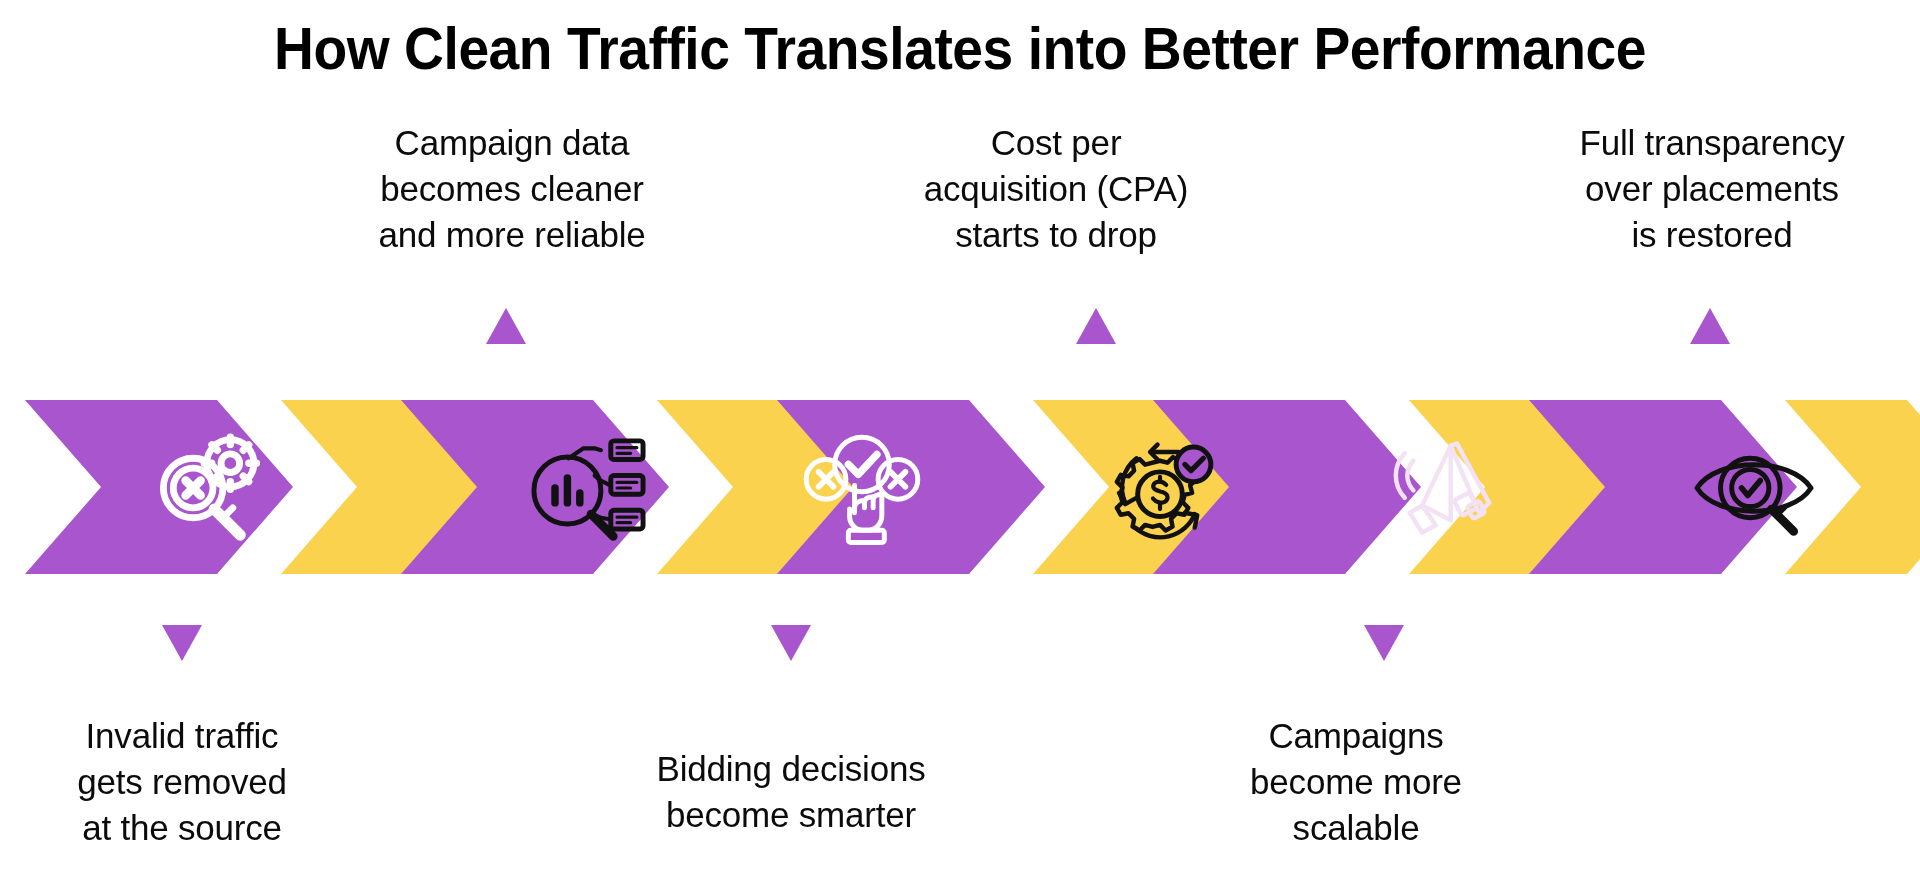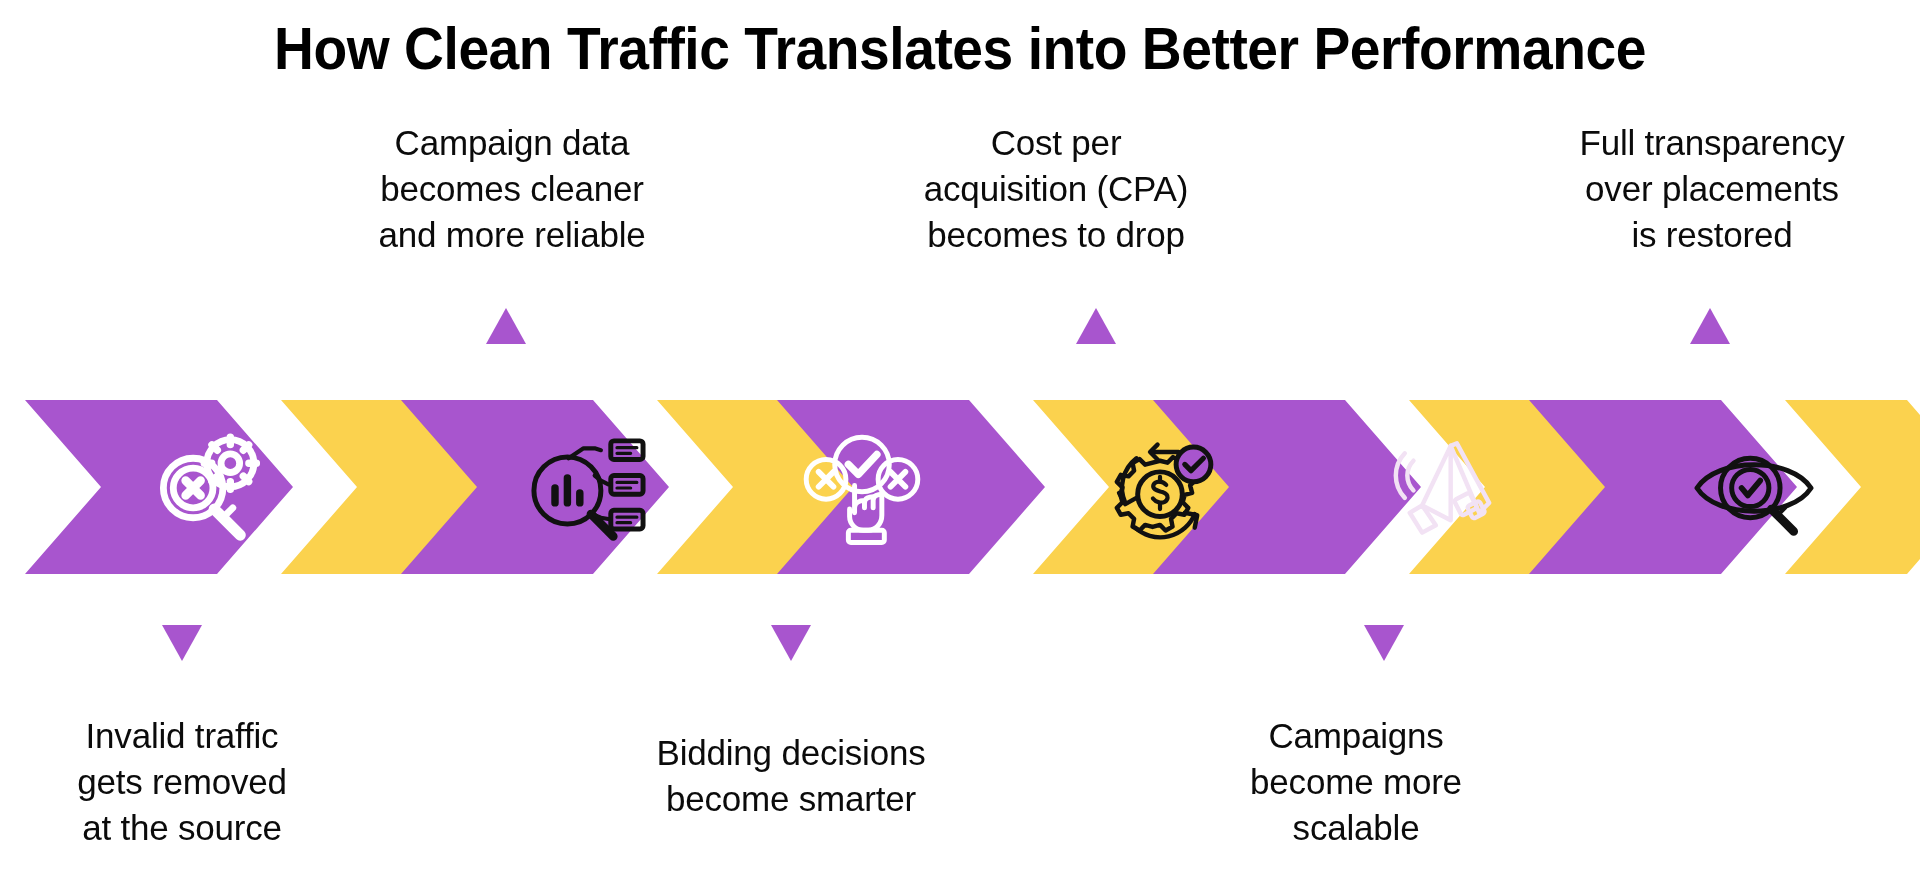--- a/index.html
+++ b/index.html
@@ -87,21 +87,21 @@
 <body>
 
 <div id="title">How Clean Traffic Translates into Better Performance</div>
 
 <div class="caption top" style="left:276px;top:120px;width:472px;">Campaign data
 becomes cleaner
 and more reliable</div>
 
 <div class="caption top" style="left:820px;top:120px;width:472px;">Cost per
 acquisition (CPA)
-becomes to drop</div>
+starts to drop</div>
 
 <div class="caption top" style="left:1476px;top:120px;width:472px;">Full transparency
 over placements
 is restored</div>
 
 <div class="tri up" style="left:486px;top:308px;--purple:#A855CE;"></div>
 <div class="tri up" style="left:1076px;top:308px;--purple:#A855CE;"></div>
 <div class="tri up" style="left:1690px;top:308px;--purple:#A855CE;"></div>
 
 <div id="band">
@@ -218,18 +218,18 @@
 </div>
 
 <div class="tri down" style="left:162px;top:625px;--purple:#A855CE;"></div>
 <div class="tri down" style="left:771px;top:625px;--purple:#A855CE;"></div>
 <div class="tri down" style="left:1364px;top:625px;--purple:#A855CE;"></div>
 
 <div class="caption bottom" style="left:-54px;top:713px;width:472px;">Invalid traffic
 gets removed
 at the source</div>
 
-<div class="caption bottom" style="left:555px;top:730px;width:472px;">Bidding decisions
+<div class="caption bottom" style="left:555px;top:746px;width:472px;">Bidding decisions
 become smarter</div>
 
 <div class="caption bottom" style="left:1120px;top:713px;width:472px;">Campaigns
 become more
 scalable</div>
 
 </body></html>

